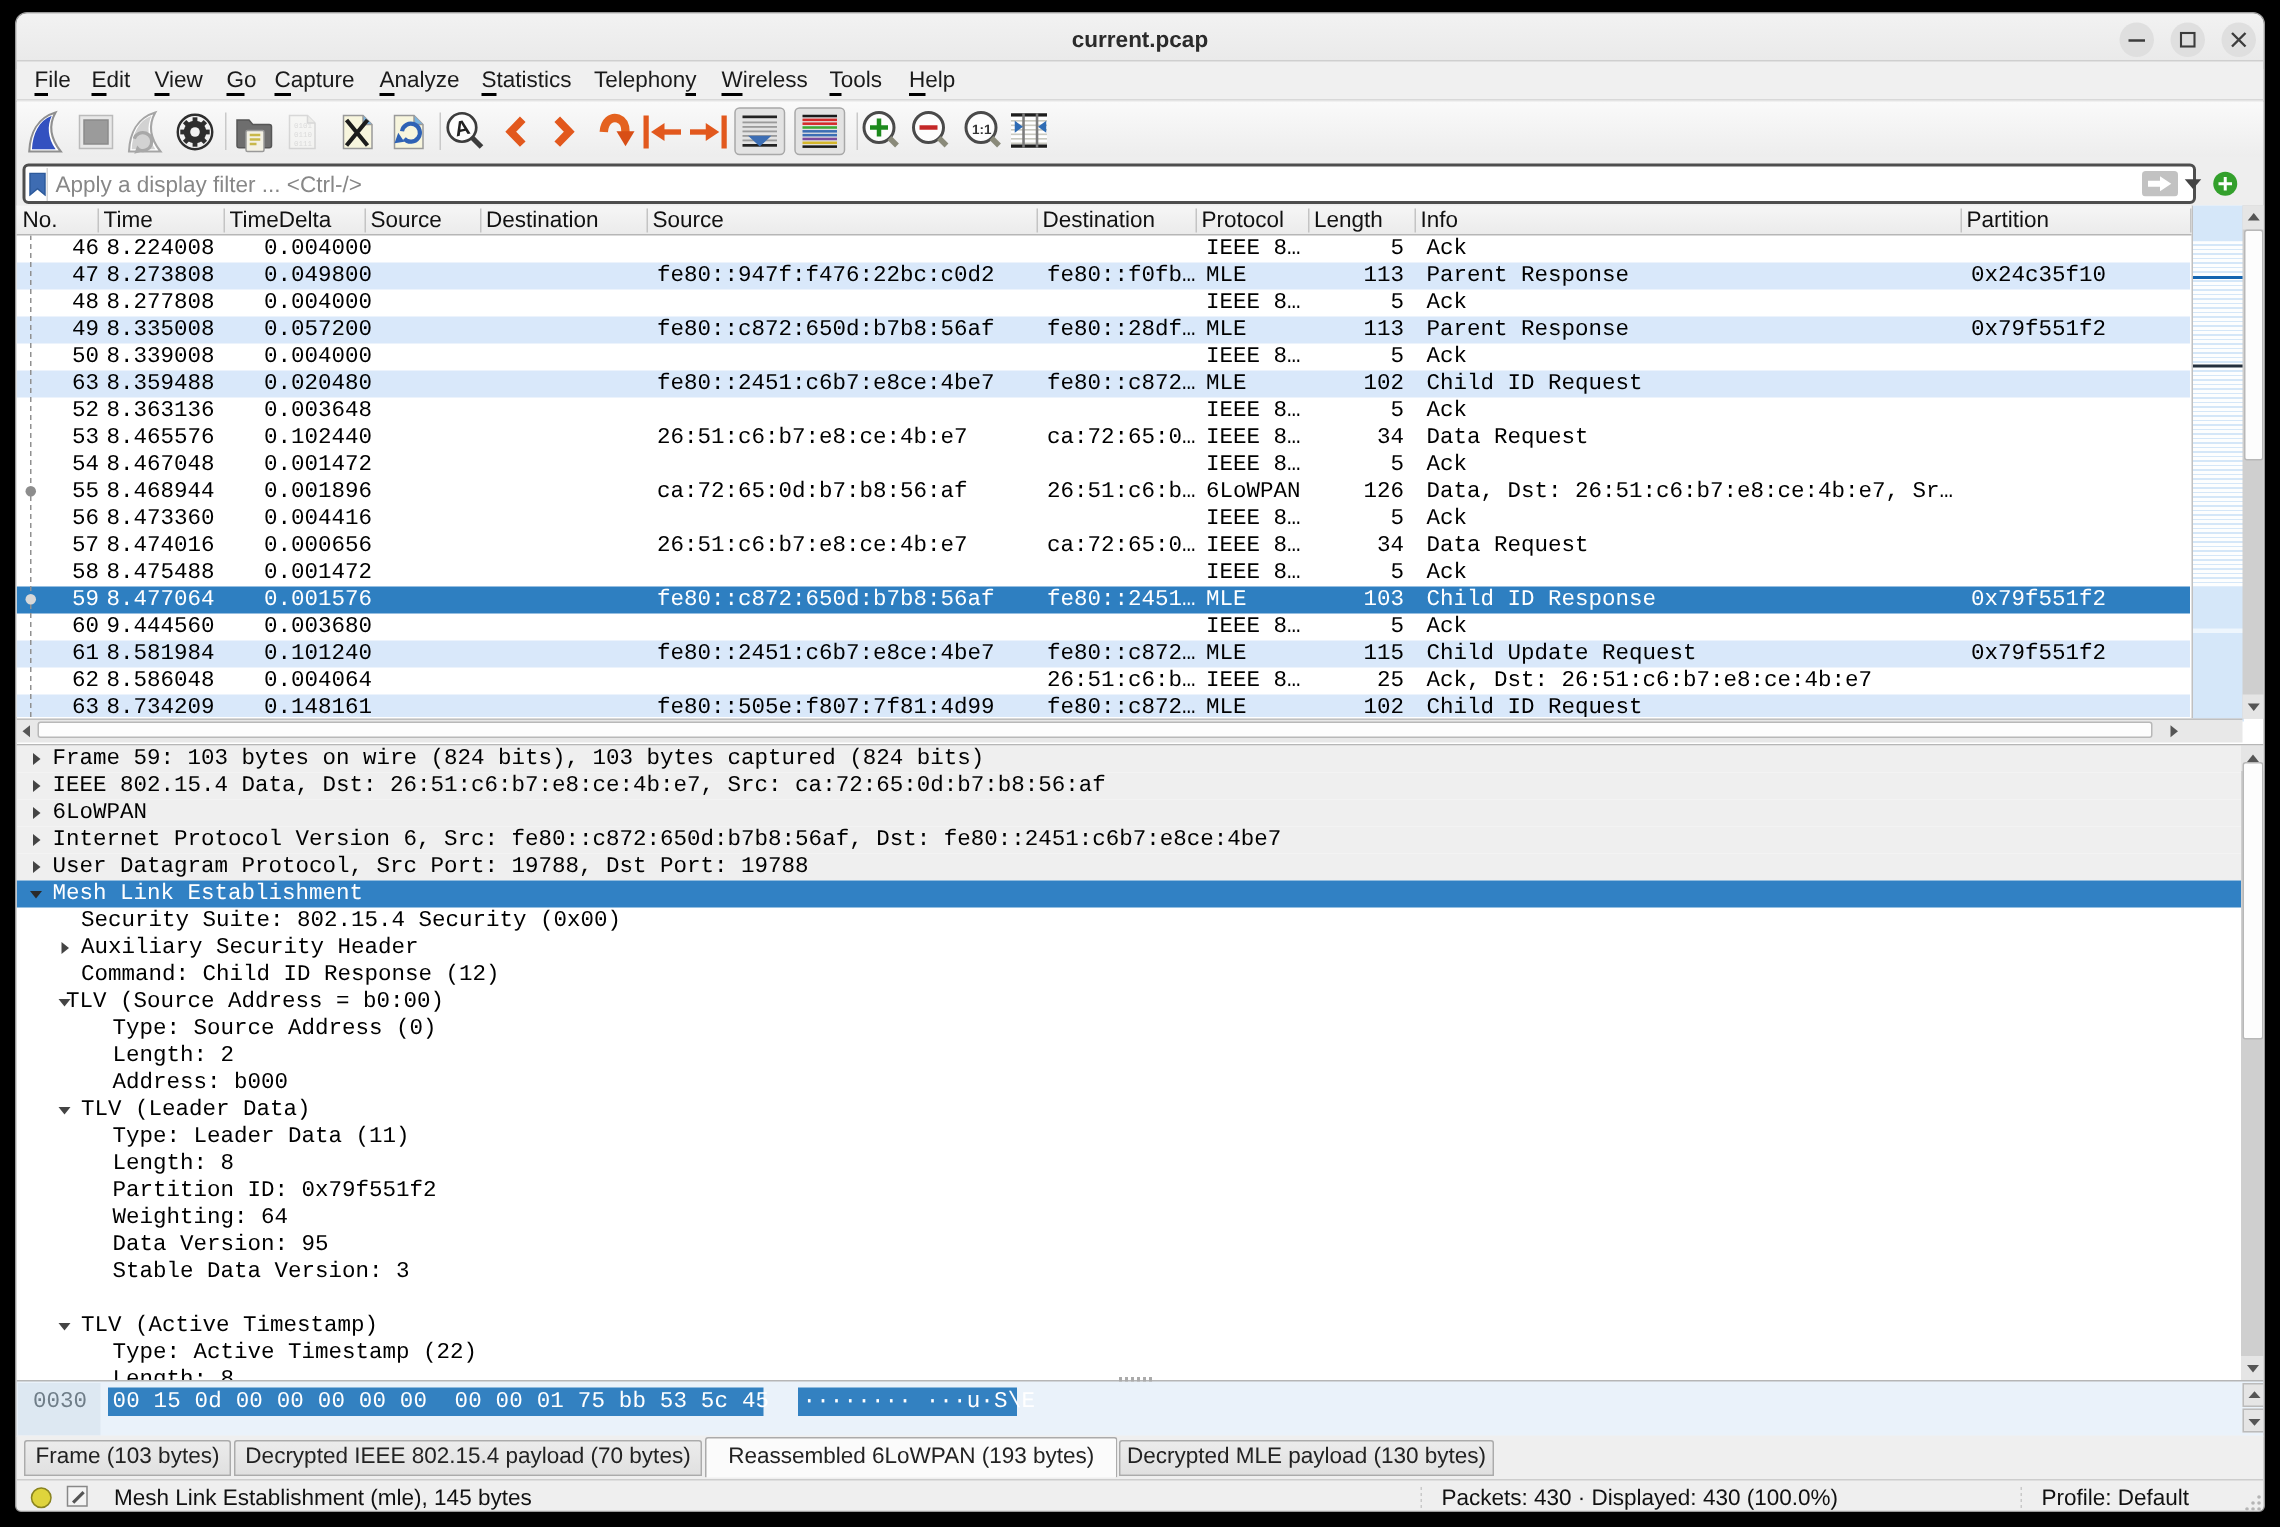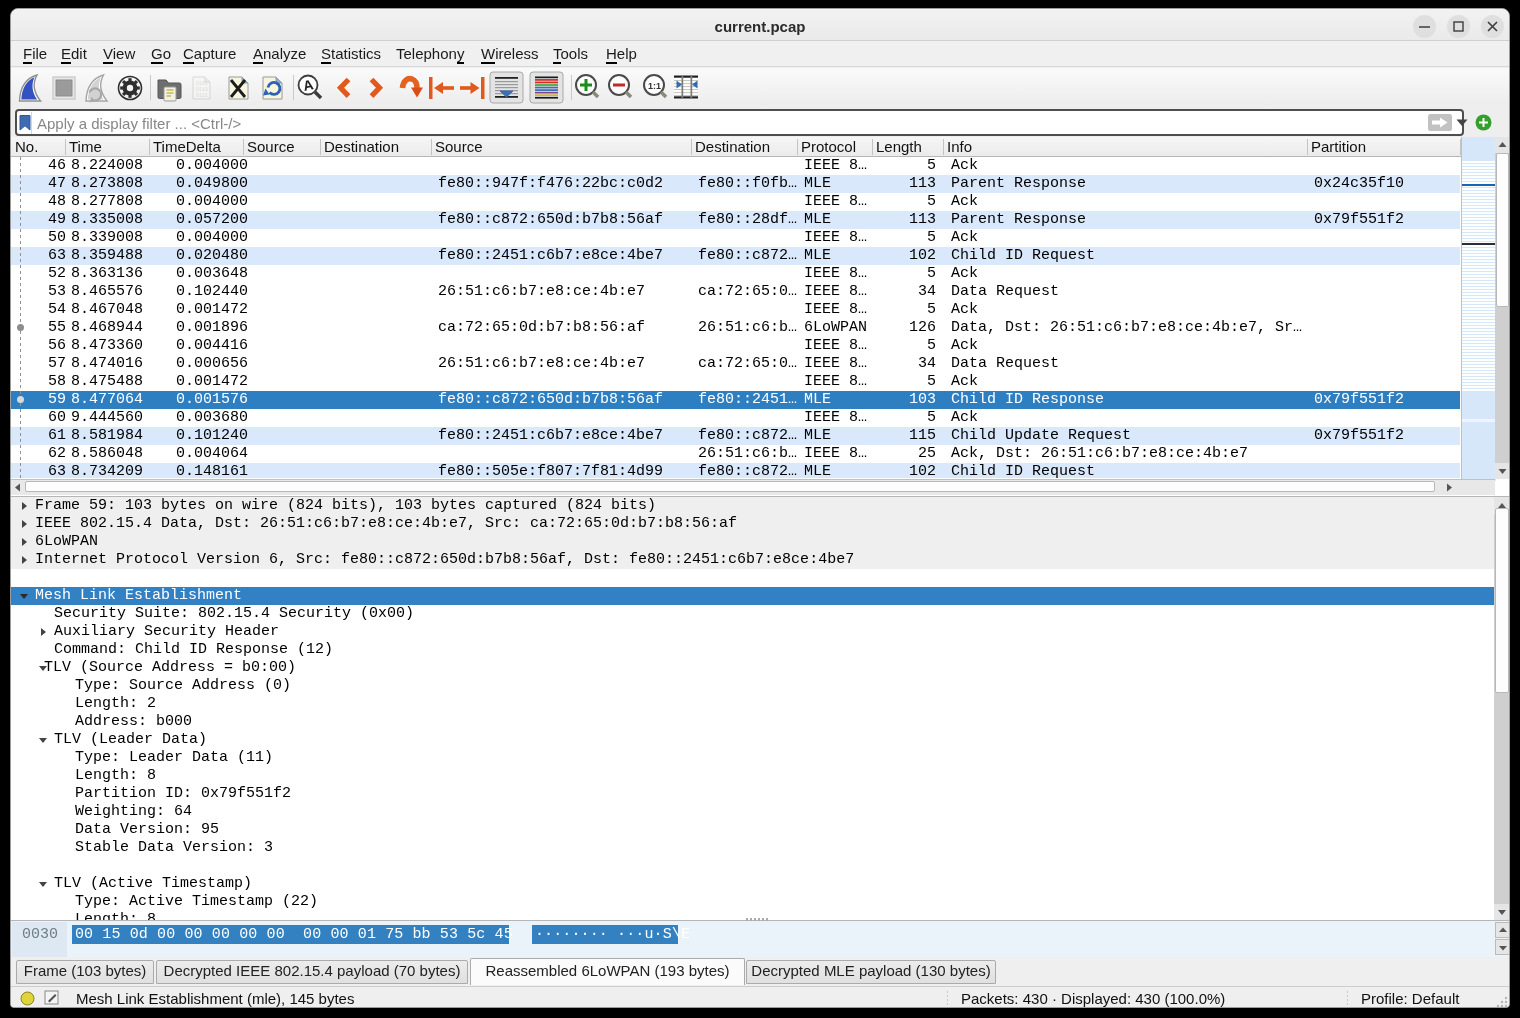--- a/index.html
+++ b/index.html
@@ -344,20 +344,23 @@
         </svg><span style="left:24px">Frame 59: 103 bytes on wire (824 bits), 103 bytes captured (824 bits)</span></div>
 <div class="d g" style="top:18px"><svg class="arr" style="left:8px;top:4px" width="10" height="10">
           <path d="M3 1 L8 5 L3 9 Z" fill="#444"></path>
         </svg><span style="left:24px">IEEE 802.15.4 Data, Dst: 26:51:c6:b7:e8:ce:4b:e7, Src: ca:72:65:0d:b7:b8:56:af</span></div>
 <div class="d g" style="top:36px"><svg class="arr" style="left:8px;top:4px" width="10" height="10">
           <path d="M3 1 L8 5 L3 9 Z" fill="#444"></path>
         </svg><span style="left:24px">6LoWPAN</span></div>
 <div class="d g" style="top:54px"><svg class="arr" style="left:8px;top:4px" width="10" height="10">
           <path d="M3 1 L8 5 L3 9 Z" fill="#444"></path>
         </svg><span style="left:24px">Internet Protocol Version 6, Src: fe80::c872:650d:b7b8:56af, Dst: fe80::2451:c6b7:e8ce:4be7</span></div>
+<div class="d g" style="top:72px"><svg class="arr" style="left:8px;top:4px" width="10" height="10">
+          <path d="M3 1 L8 5 L3 9 Z" fill="#444"></path>
+        </svg><span style="left:24px">User Datagram Protocol, Src Port: 19788, Dst Port: 19788</span></div>
 <div class="d sel" style="top:90px"><svg class="arr" style="left:8px;top:4px" width="10" height="10">
           <path d="M1 3 L9 3 L5 8 Z" fill="#2a2a2a"></path>
         </svg><span style="left:24px">Mesh Link Establishment</span></div>
 <div class="d" style="top:108px"><span style="left:43px">Security Suite: 802.15.4 Security (0x00)</span></div>
 <div class="d" style="top:126px"><svg class="arr" style="left:27px;top:4px" width="10" height="10">
           <path d="M3 1 L8 5 L3 9 Z" fill="#444"></path>
         </svg><span style="left:43px">Auxiliary Security Header</span></div>
 <div class="d" style="top:144px"><span style="left:43px">Command: Child ID Response (12)</span></div>
 <div class="d" style="top:162px"><svg class="arr" style="left:27px;top:4px" width="10" height="10">
           <path d="M1 3 L9 3 L5 8 Z" fill="#444"></path>

